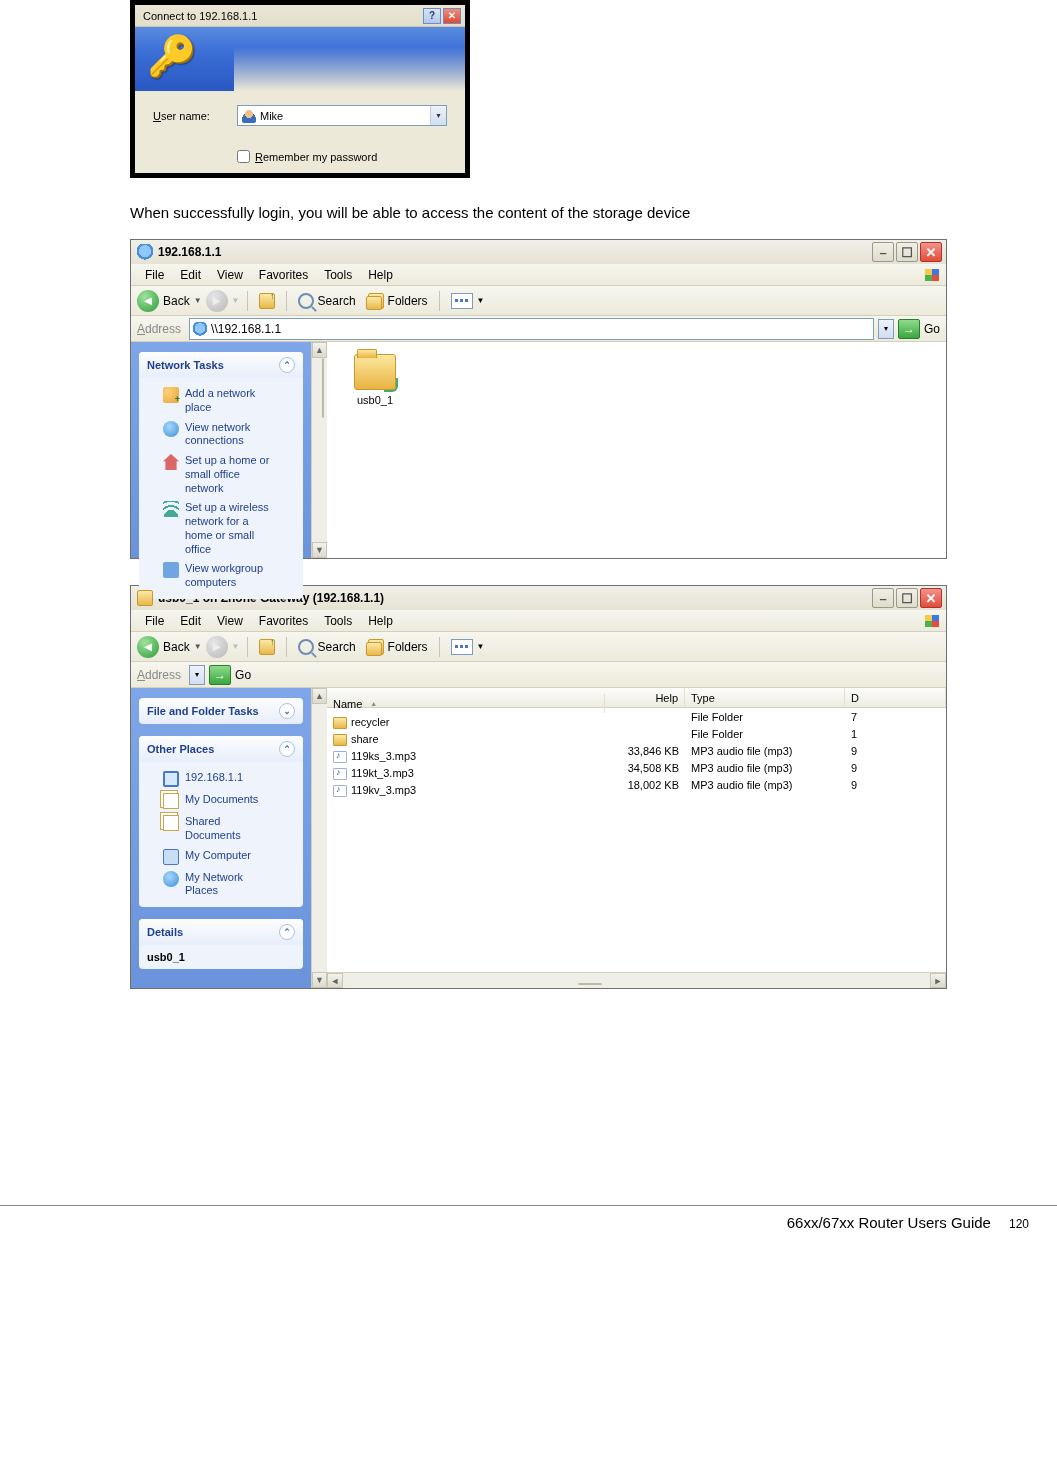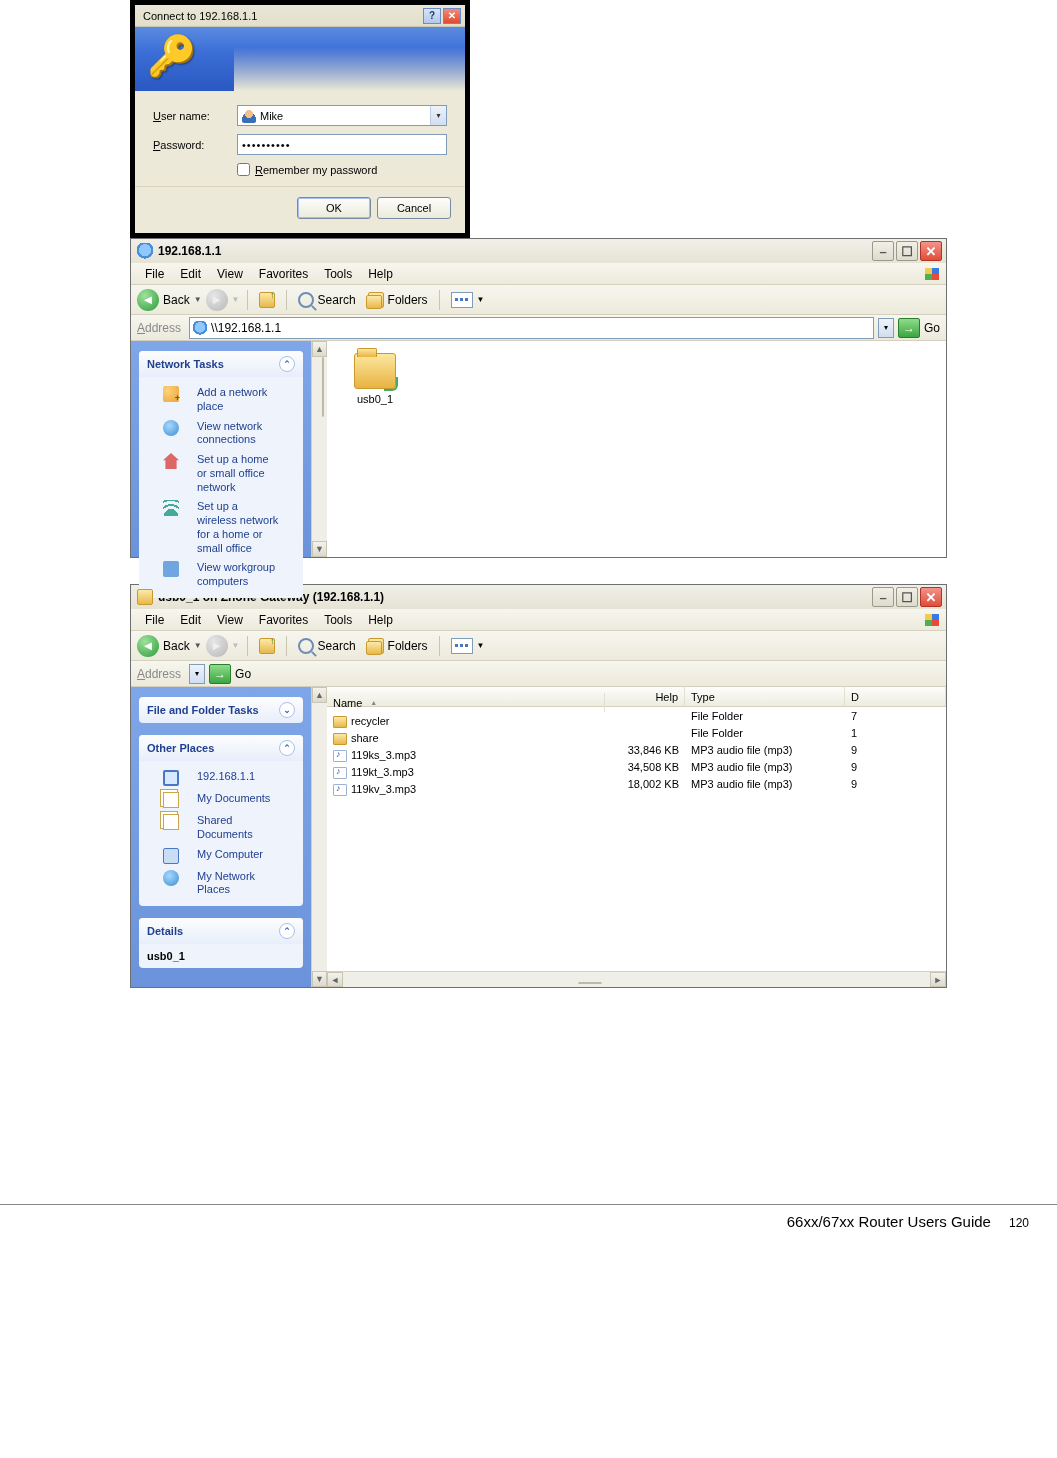--- a/index.html
+++ b/index.html
@@ -46,21 +46,21 @@
     position: absolute; left: 12px; top: 6px;
     font-size: 40px; color: #f6c24a;
     text-shadow: 1px 1px 2px rgba(0,0,0,.4);
   }
   .dlg-grad {
     position: absolute; right: 0; top: 20px; width: 70%; height: 44px;
     background: linear-gradient(to top,#ece9d8 0%, rgba(236,233,216,0) 100%);
   }
   .dlg-body { padding: 14px 18px 10px; background: #ece9d8; }
   .dlg-sub { font-size: 11px; color: #444; margin-bottom: 18px; border-bottom: 1px solid #c9c6b6; padding-bottom: 14px;}
-  .dlg-row { display: flex; align-items: center; margin-bottom: 8px; }
+  .dlg-row { display: flex; align-items: center; margin-bottom: 24px; }
   .dlg-row label { width: 84px; font-size: 11px; }
   .dlg-row label u { text-decoration: underline; }
   .txtbox {
     flex: 1; height: 21px; background: #fff; border: 1px solid #7f9db9;
     display: flex; align-items: center; padding: 0 4px; font-size: 11px;
     position: relative;
   }
   .txtbox .person { width: 14px; height: 14px; margin-right: 4px;
     background: radial-gradient(circle at 50% 35%, #f3c089 0 35%, transparent 36%),
                 radial-gradient(circle at 50% 80%, #3a6fb7 0 55%, transparent 56%);
@@ -181,21 +181,21 @@
   .task-head {
     background: linear-gradient(#fdfdfd,#e7eefb);
     padding: 5px 8px; font-weight: bold; font-size: 11px; color: #1f3f8f;
     display: flex; align-items: center; justify-content: space-between;
   }
   .task-head .chev {
     width: 16px; height:16px; border-radius:50%; border:1px solid #aac0e8;
     display:inline-flex; align-items:center; justify-content:center; font-size:9px; color:#3a6fb7; background:#fff;
   }
   .task-body { padding: 6px 8px; font-size: 11px; color: #1f3f8f; }
-  .task-body .item { display:flex; gap:18px; padding: 3px 16px; line-height: 1.25; }
+  .task-body .item { display:flex; gap:6px; padding: 3px 16px; line-height: 1.25; }
   .task-body .item .ii { width:16px; height:16px; flex: 0 0 16px; }
   .ii-addnet { background: radial-gradient(circle at 30% 30%, #ffd27a,#e8a33a); border-radius:2px; position:relative;}
   .ii-addnet::after{content:"+"; position:absolute; right:-1px; bottom:-2px; font-size:9px; color:#2a7e2a; font-weight:bold;}
   .ii-world { background: radial-gradient(circle at 40% 35%, #a7d8ff,#3b8ed1); border-radius:50%;}
   .ii-home { background:#d66; clip-path: polygon(50% 0,100% 45%,85% 45%,85% 100%,15% 100%,15% 45%,0 45%);}
   .ii-wifi { background: radial-gradient(circle at 50% 100%, #4a9 0 30%, transparent 31%), repeating-radial-gradient(circle at 50% 100%, #4a9 0 2px, transparent 2px 5px);}
   .ii-group { background:#6fa5e0; border-radius:2px;}
   .ii-monitor { background:#d6e9ff; border:2px solid #4a77c3; border-radius:2px;}
   .ii-docs { background:#fff; border:1px solid #cba54a; box-shadow: -2px -2px 0 #fff, -2px -2px 0 1px #cba54a;}
   .ii-mycomp { background:#c9def5; border:1px solid #4a77c3; border-radius:2px; position:relative;}
@@ -277,37 +277,28 @@
     </div>
     <div class="dlg-body">
       <div class="dlg-row">
         <label><u>U</u><span>ser name:</span></label>
         <div class="txtbox">
           <span class="person"></span>
           <span>Mike</span>
           <span class="dd">▾</span>
         </div>
       </div>
-      <div class="dlg-row">
-        <label><u>P</u><span>assword:</span></label>
-        <div class="txtbox">
-          <span class="pw">••••••••••</span>
-        </div>
-      </div>
       <div class="dlg-chk">
         <input type="checkbox" style="">
         <span><u>R</u><span>emember my password</span></span>
       </div>
     </div>
-    <div class="dlg-btns">
-      <span class="btn primary">OK</span>
-      <span class="btn">Cancel</span>
-    </div>
   </div>
 
+  <p class="body-text">When successfully login, you will be able to access the content of the storage device</p>
 
   <div class="win">
     <div class="win-title gray">
       <span class="ticon ico-net"></span>
       <span>192.168.1.1</span>
       <span class="spacer"></span>
       <span class="wbtn gray">–</span>
       <span class="wbtn gray">☐</span>
       <span class="wbtn close">✕</span>
     </div>

